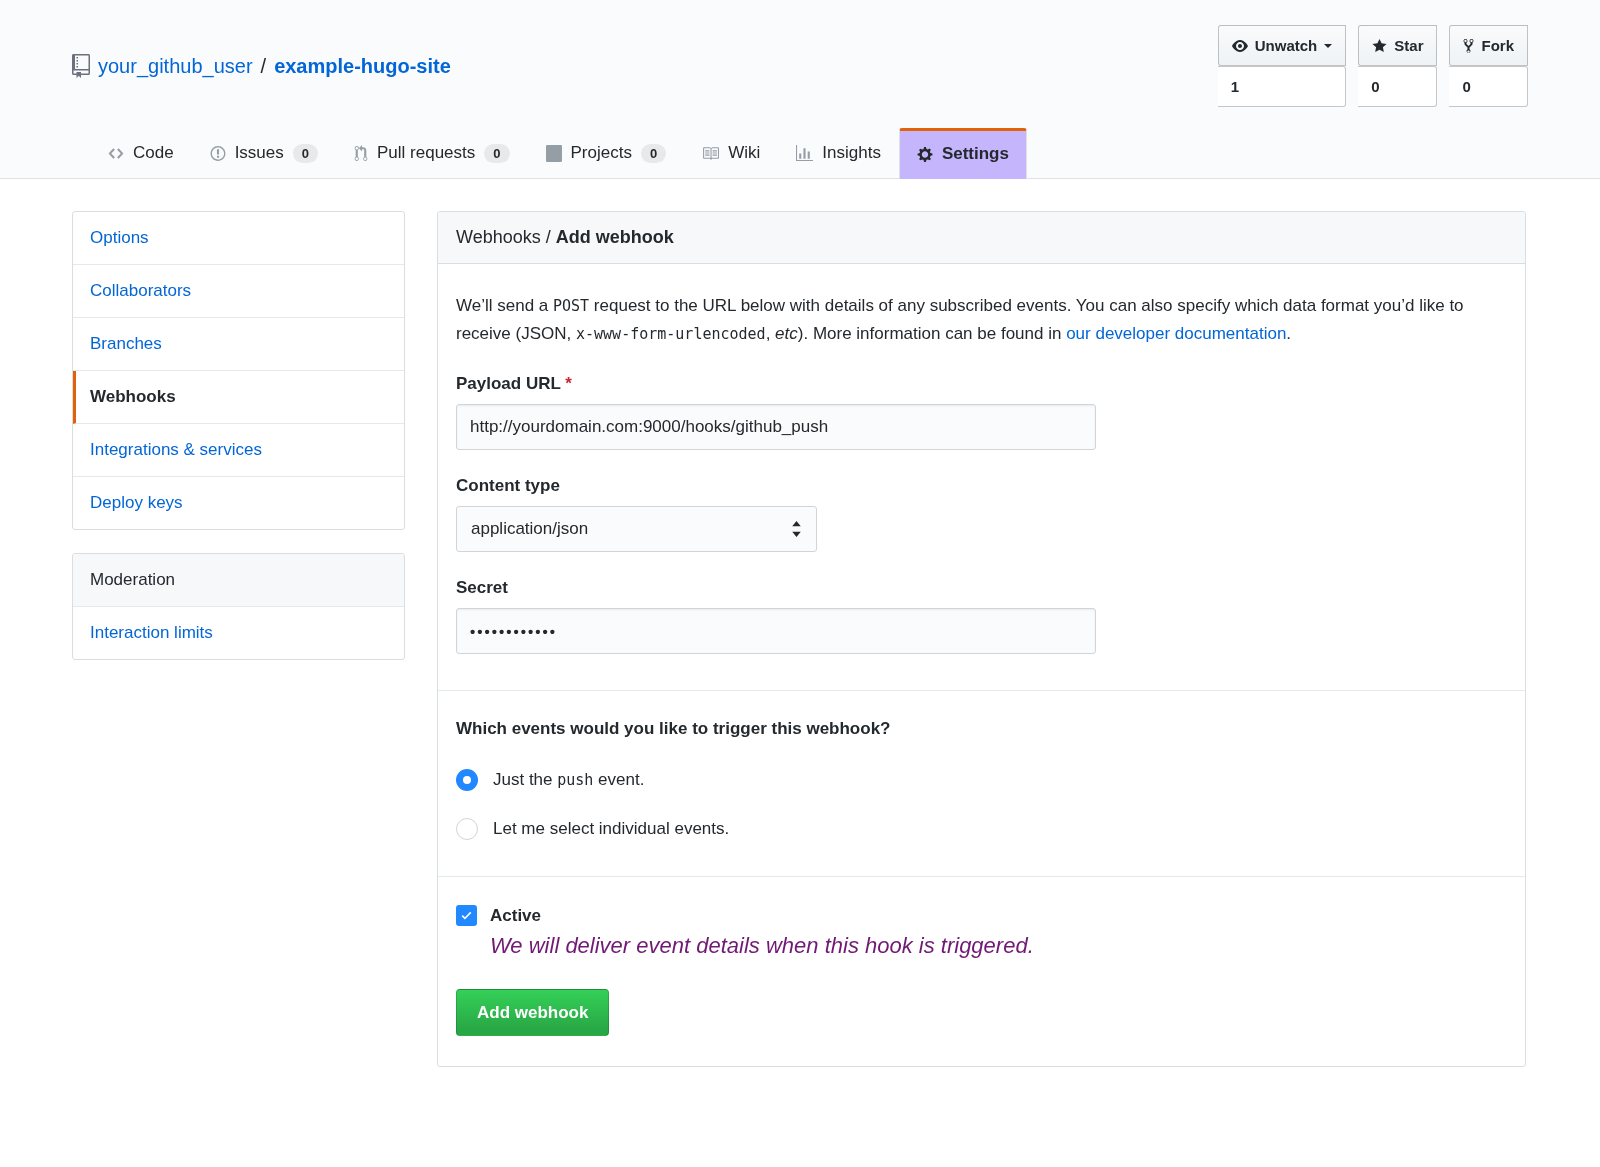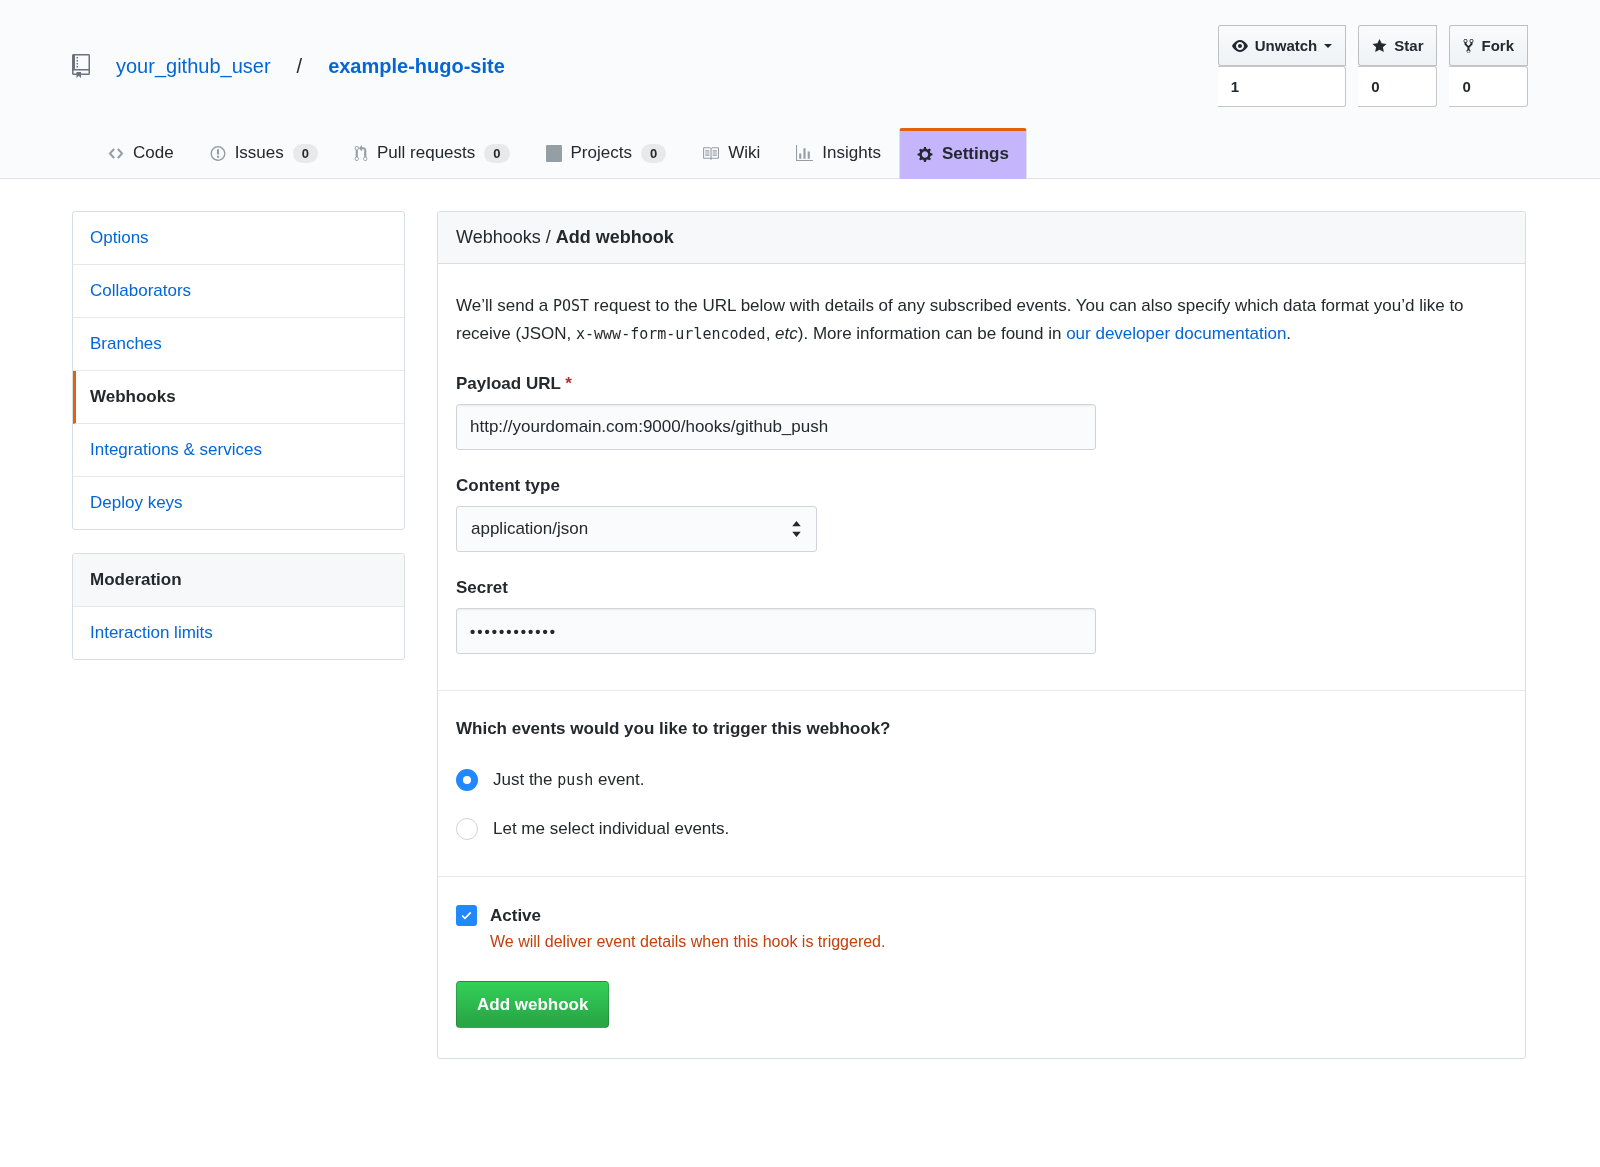--- a/index.html
+++ b/index.html
@@ -12,21 +12,21 @@
   }
   a { color:#0366d6; text-decoration:none; cursor:pointer; }
   code { font-family: "DejaVu Sans Mono", "Liberation Mono", monospace; font-size: 15px; }
 
   
   .pagehead { background:#fafbfc; }
   .pagehead-inner {
     display:flex; justify-content:space-between; align-items:center;
     padding: 25px 72px 20px 72px;
   }
-  .repo-title { display:flex; align-items:center; gap:26px; font-size:20px; font-weight:400; margin:0; }
+  .repo-title { display:flex; align-items:center; gap:8px; font-size:20px; font-weight:400; margin:0; }
   .repo-title .repo-icon svg { fill:#6a737d; display:block; }
   .repo-title .sep { color:#24292e; }
   .repo-title .repo-name { font-weight:700; }
 
   .pagehead-actions { display:flex; gap:12px; }
   .btn-group { display:flex;flex-direction:column; }
   .btn {
     display:flex; align-items:center; gap:7px;
     background: linear-gradient(-180deg, #fafbfc, #eff3f6 90%);
     border: 1px solid rgba(27,31,35,.25);
@@ -74,21 +74,21 @@
   .menu-item {
     display:block; padding:16px 17px; font-size:17px; color:#0366d6;
     border-bottom:1px solid #e6e9ec;
   }
   .menu-item:last-child { border-bottom:none; }
   .menu-item.active {
     color:#24292e; font-weight:700;
     border-left:3px solid #e36209; padding-left:14px; cursor:default;
   }
   .menu-header {
-    padding:16px 17px; font-weight:700; color:#24292e;
+    padding:16px 17px; font-weight:400; color:#24292e;
     background:#f6f8fa; border-bottom:1px solid #e6e9ec; border-radius:3px 3px 0 0;
   }
 
   
   .box { flex:1; border:1px solid #d8dee2; border-radius:3px; background:#fff; }
   .box-header {
     background:#f6f8fa; padding:15px 18px; font-size:18px;
     border-bottom:1px solid #d8dee2; border-radius:3px 3px 0 0;
   }
   .box-header .current { font-weight:700; }
@@ -124,21 +124,21 @@
   }
   .radio-label b { font-weight:700; }
 
   .checkbox-line { display:flex; align-items:center; gap:13px; }
   .checkbox {
     width:21px; height:21px; border-radius:3px; background:#2188ff;
     display:flex; align-items:center; justify-content:center; cursor:pointer; flex-shrink:0;
   }
   .checkbox svg { fill:#fff; display:block; }
   .cb-label { font-weight:700; cursor:pointer; }
-  .note { margin: 7px 0 0 34px; color:#c2410c; font-size:16px; }
+  .note { margin: 7px 0 0 34px; color:#701a75; font-size:22px;font-style:italic; }
 
   .btn-primary {
     margin-top: 30px;
     background: linear-gradient(-180deg, #34d058, #28a745 90%);
     color:#fff; font-family:inherit; font-size:17px; font-weight:700;
     border:1px solid rgba(27,31,35,.2); border-radius:4px;
     padding: 0 20px; height:47px; cursor:pointer;
   }
 </style>
 </head>

